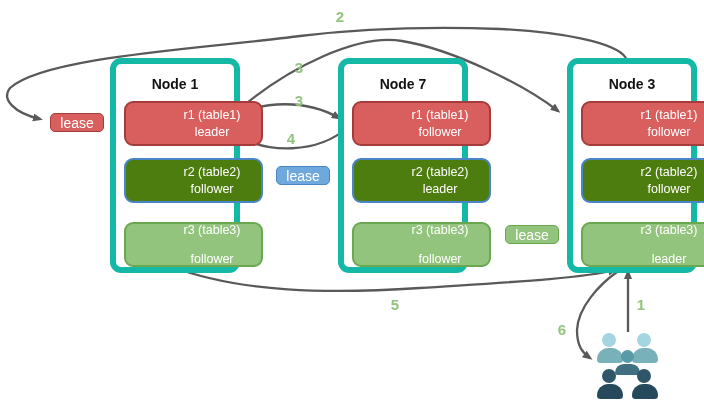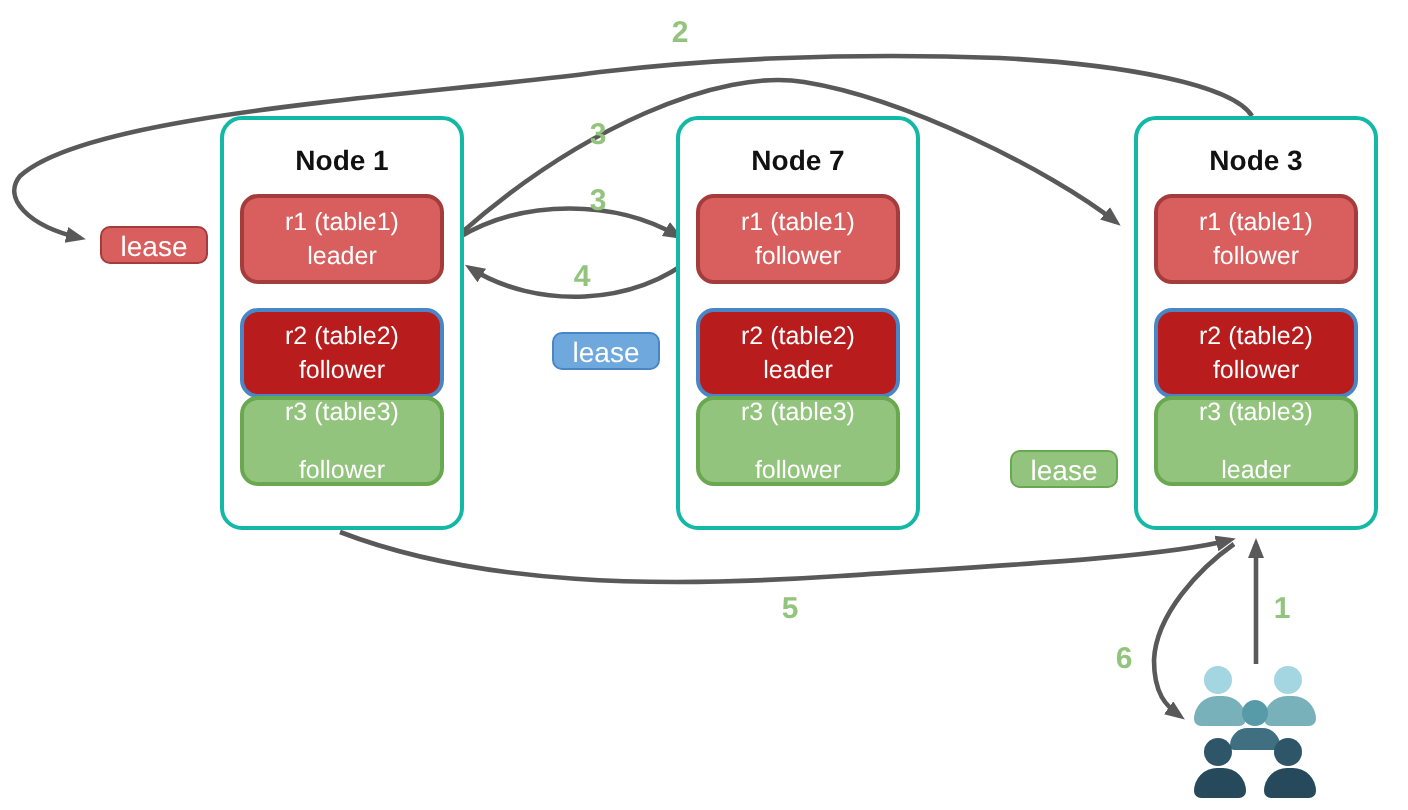--- a/index.html
+++ b/index.html
@@ -1,28 +1,28 @@
 <!DOCTYPE html>
 <html><head>
 <meta charset="utf-8">
 <style>
   html,body{margin:0;padding:0;background:#fff;font-family:"Liberation Sans",sans-serif;}
   .canvas{position:relative;width:704px;height:405px;background:#ffffff;overflow:hidden;}
   svg.arrows{position:absolute;left:0;top:0;z-index:1;}
   .node-card{position:absolute;width:118px;height:203px;background:#fff;
-    border:2px solid #14b8a6;border-radius:11px;z-index:2;}
+    border:6px solid #14b8a6;border-radius:11px;z-index:2;}
   .node-title{position:absolute;left:0;top:12px;width:100%;text-align:center;
     font-weight:bold;font-size:14px;color:#111111;}
   .replica{position:absolute;left:8px;width:98px;height:41px;border-radius:9px;
     border:2px solid;color:#ffffff;font-size:12.5px;line-height:1.32;
-    display:flex;flex-direction:column;align-items:center;justify-content:center;text-align:center;}
+    display:flex;flex-direction:column;align-items:center;justify-content:center;text-align:center;padding-left:37px;}
   .replica.red{background:#d95f5f;border-color:#a53c3c;}
-  .replica.blue{background:#b91c1c;border-color:#4a86c6;}
+  .replica.blue{background:#4d7c0f;border-color:#4a86c6;}
   .replica.green{background:#93c47d;border-color:#6aa84f;}
-  .rep1{top:37px;} .rep2{top:94px;} .rep3{top:138px;gap:12px;}
+  .rep1{top:37px;} .rep2{top:94px;} .rep3{top:158px;gap:12px;}
   .lease{position:absolute;width:52px;height:17px;border-radius:5px;border:1.5px solid;
     color:#fff;font-size:14px;display:flex;align-items:center;justify-content:center;z-index:3;}
   .lease.red{background:#d95f5f;border-color:#a53c3c;}
   .lease.blue{background:#6fa8dc;border-color:#4a86c6;}
   .lease.green{background:#93c47d;border-color:#6aa84f;}
   .step{position:absolute;width:16px;height:18px;text-align:center;font-weight:bold;
     font-size:15px;color:#93c47d;z-index:4;}
   .users{position:absolute;left:597px;top:332px;width:62px;height:67px;z-index:2;}
   .person{position:absolute;}
   .head{position:absolute;border-radius:50%;width:14px;height:14px;}

